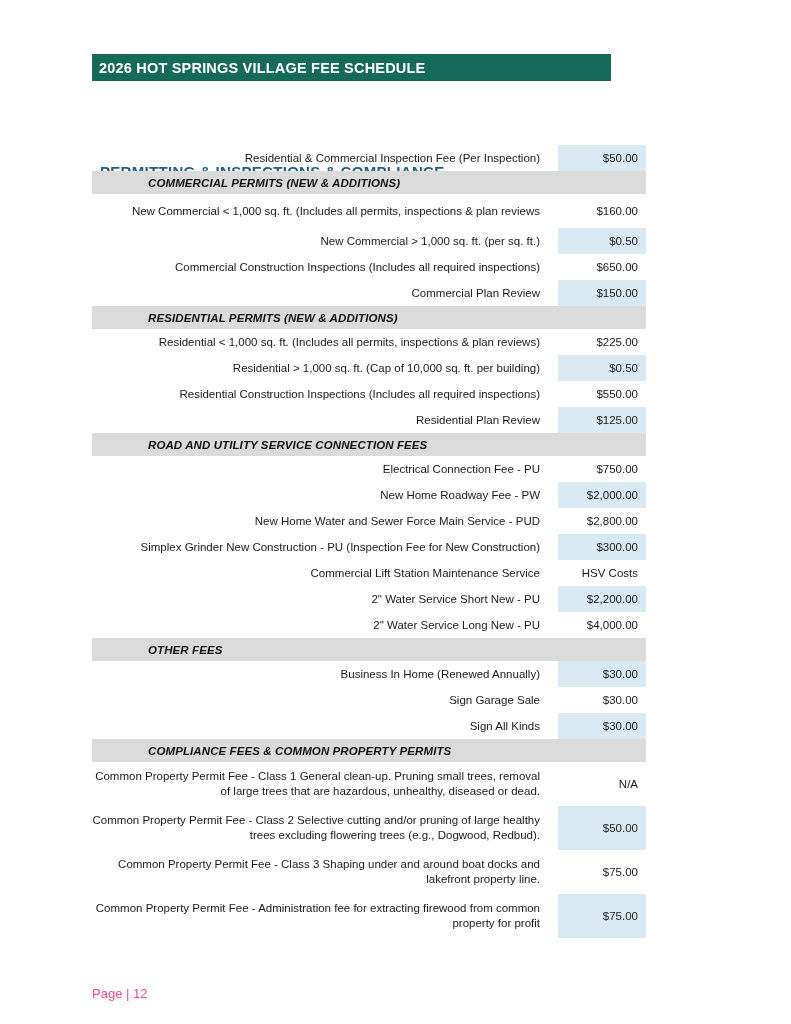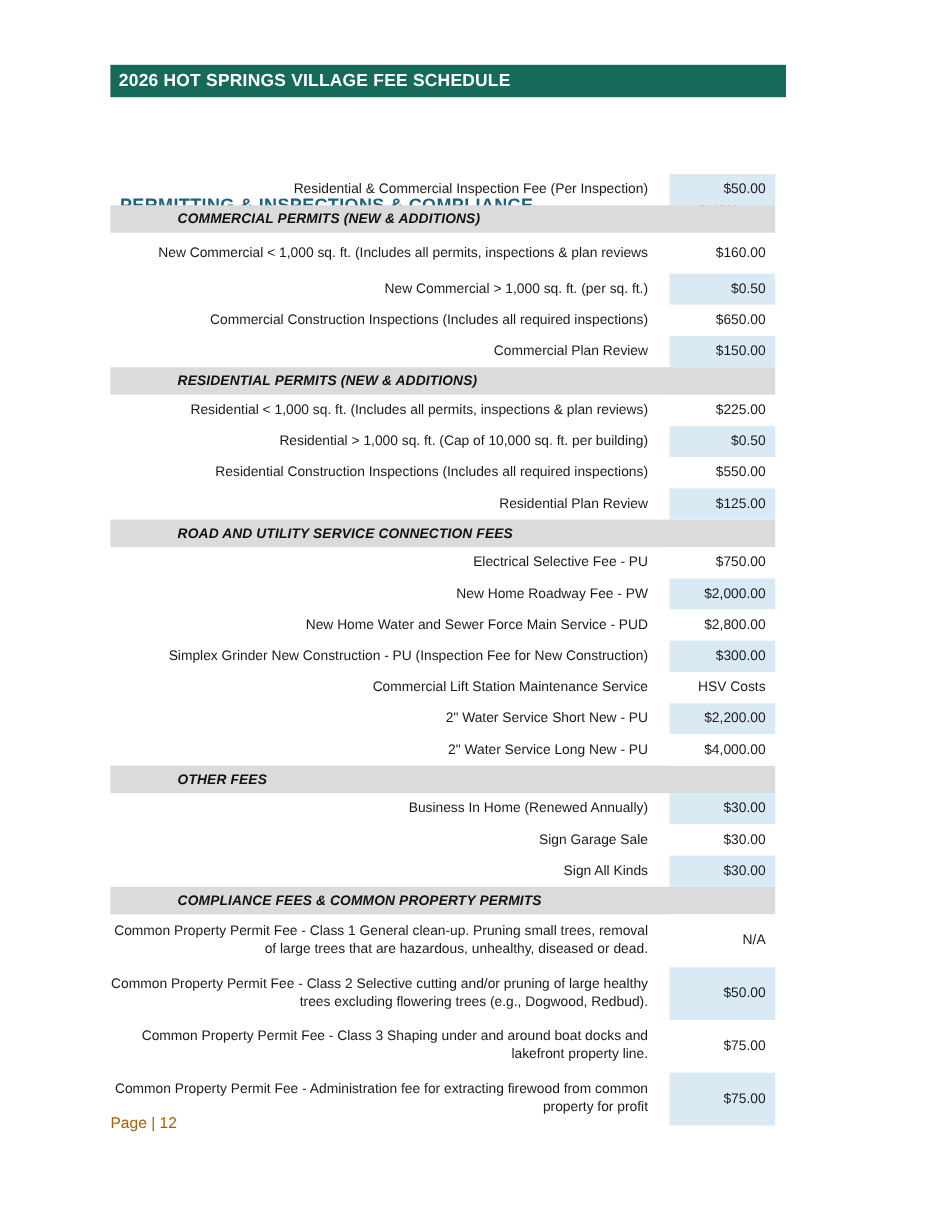--- a/index.html
+++ b/index.html
@@ -14,21 +14,21 @@
   body{
     width:791px;height:1024px;
     background:#ffffff;
     font-family:"Liberation Sans", sans-serif;
     color:var(--ink);
     position:relative;
     overflow:hidden;
   }
   .banner{
     position:absolute;left:92px;top:54px;
-    width:563px;height:27px;
+    width:519px;height:27px;
     background:var(--banner);
     color:#ffffff;
     display:flex;align-items:center;
     padding-left:7px;
     font-size:14.5px;font-weight:700;letter-spacing:.2px;
   }
   .table-head{
     position:absolute;left:92px;top:115px;
     width:554px;height:24px;
     display:flex;align-items:flex-start;margin-top:48px;
@@ -75,22 +75,22 @@
   .fee-row.tall{min-height:44px;}
   .fee-row .value{
     width:88px;
     display:flex;align-items:center;justify-content:flex-end;
     padding-right:8px;
     font-size:11.5px;line-height:15px;
     background:#ffffff;
   }
   .fee-row.alt .value{background:var(--blue);}
   .footer{
-    position:absolute;left:92px;top:928px;
-    font-size:13px;color:#a16207;
+    position:absolute;left:92px;top:986px;
+    font-size:13px;color:#ec4899;
   }
 </style>
 </head>
 <body>
 
 <div class="page">
 
   <header class="banner">
     <span>2026 HOT SPRINGS VILLAGE FEE SCHEDULE</span>
   </header>
@@ -140,21 +140,21 @@
         <div class="value">$550.00</div>
       </div>
       <div class="fee-row alt">
         <div class="label">Residential Plan Review</div>
         <div class="value">$125.00</div>
       </div>
       <div class="section-band">
         <span>ROAD AND UTILITY SERVICE CONNECTION FEES</span>
       </div>
       <div class="fee-row">
-        <div class="label">Electrical Selective Fee - PU</div>
+        <div class="label">Electrical Connection Fee - PU</div>
         <div class="value">$750.00</div>
       </div>
       <div class="fee-row alt">
         <div class="label">New Home Roadway Fee - PW</div>
         <div class="value">$2,000.00</div>
       </div>
       <div class="fee-row">
         <div class="label">New Home Water and Sewer Force Main Service - PUD</div>
         <div class="value">$2,800.00</div>
       </div>

